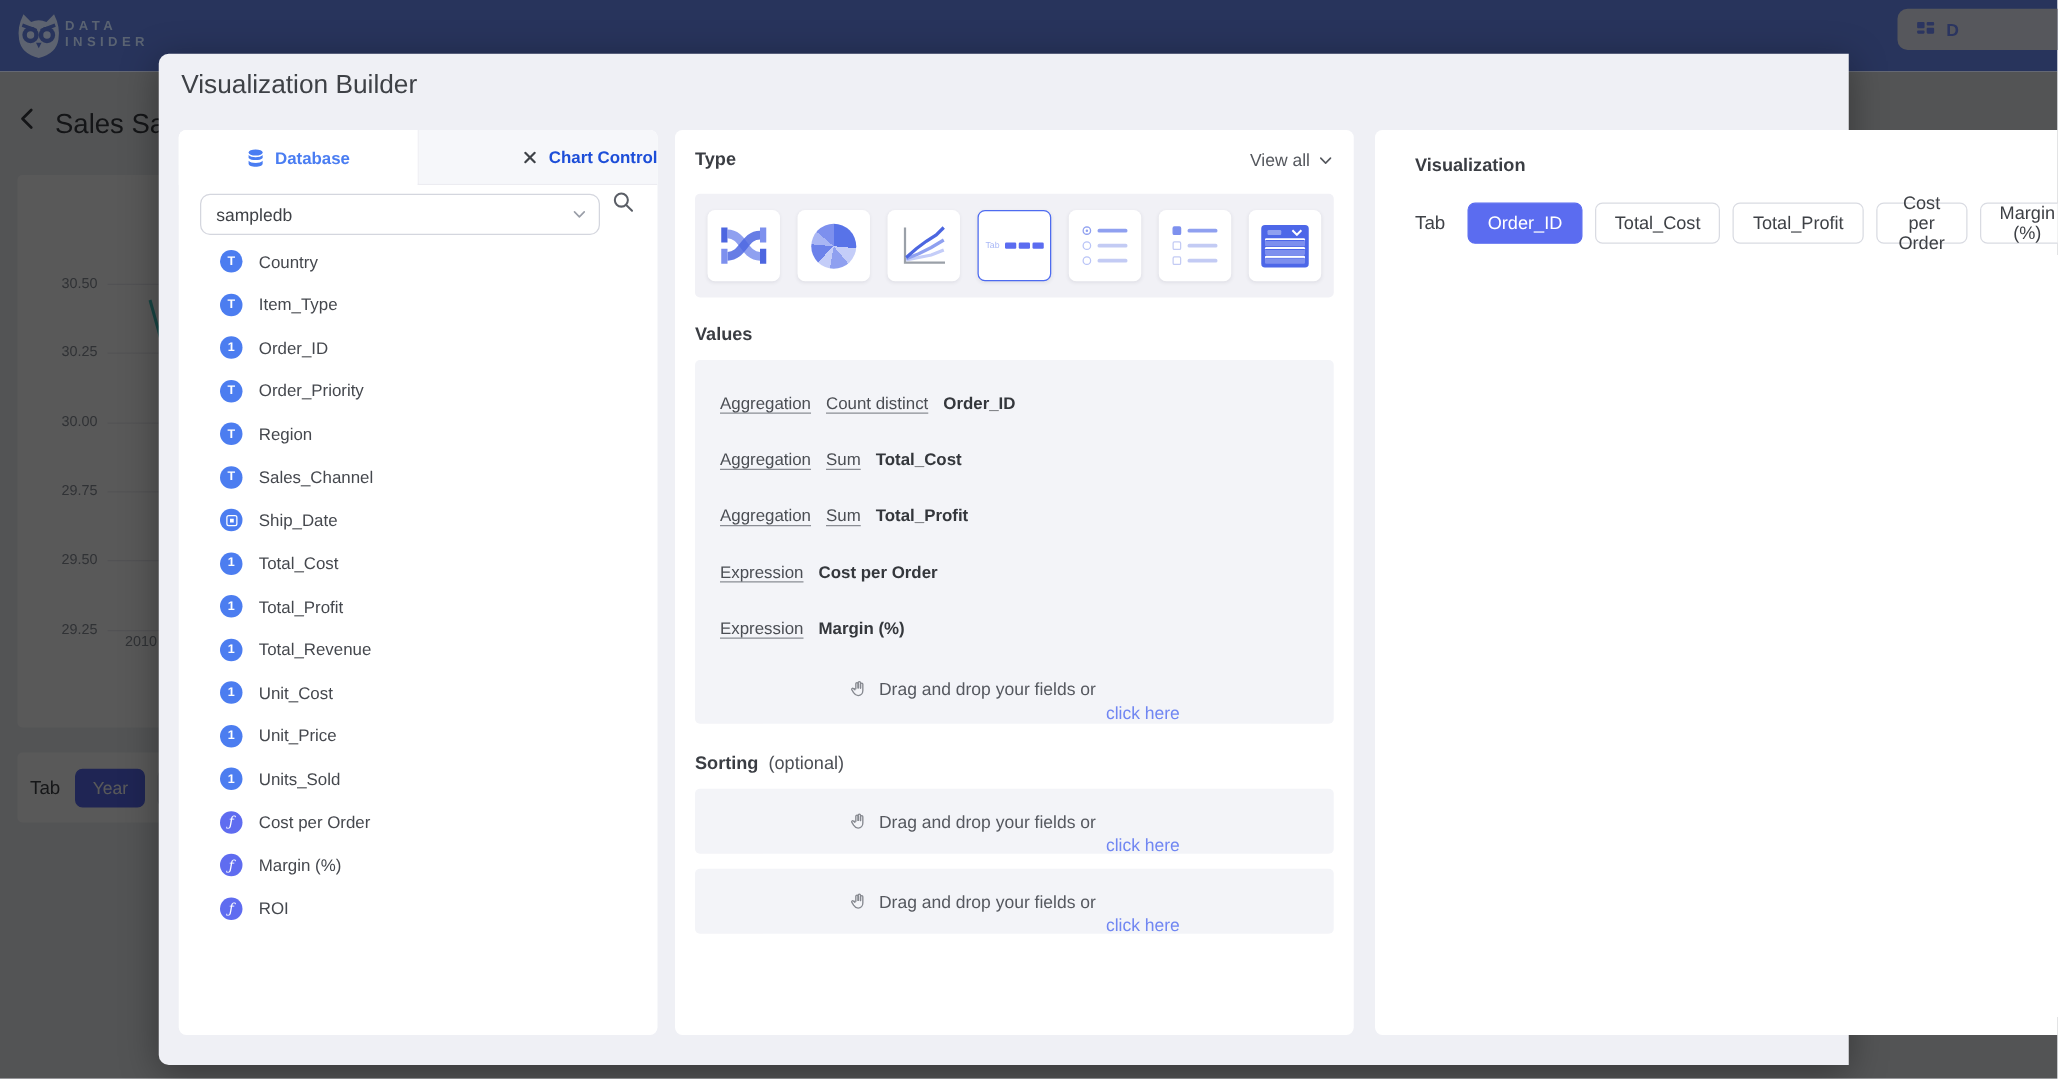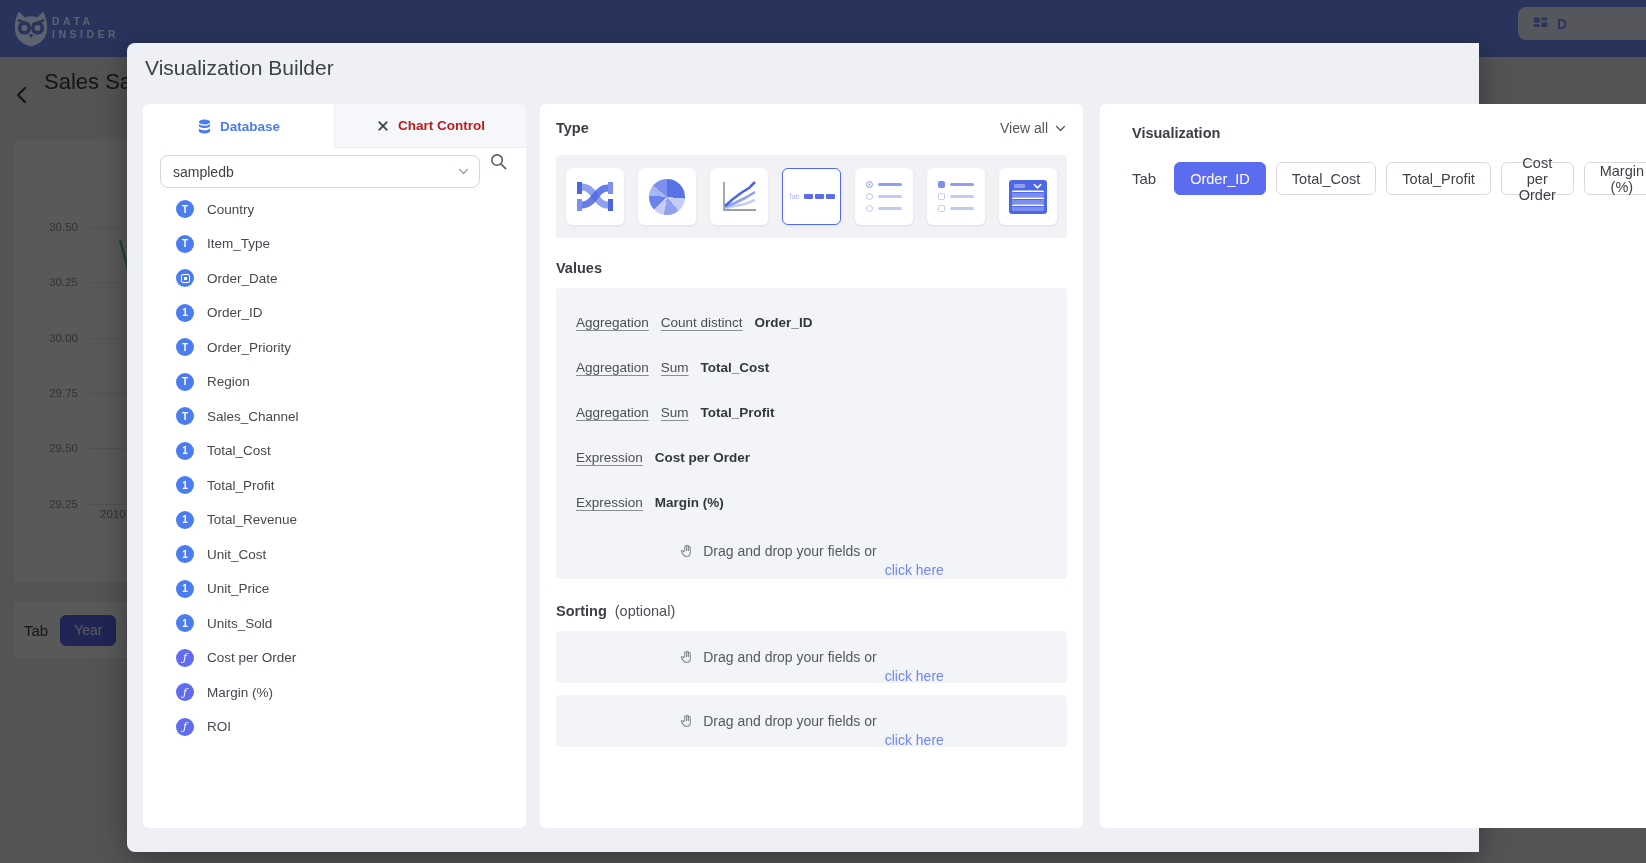--- a/index.html
+++ b/index.html
@@ -10,21 +10,21 @@
   .navbar { position:absolute; left:0; top:0; width:1646px; height:57px; background:#28345c; z-index:50; }
   .brand { position:absolute; left:10px; top:6px; display:flex; align-items:center; }
   .brand-text { color:#5a6372; font-size:10.5px; font-weight:700; letter-spacing:3.5px; line-height:13px; }
   .nav-btn { position:absolute; left:1518px; top:7px; height:33px; border-radius:8px; background:#56575c;
              display:flex; align-items:center; gap:8px; padding:0 14px; width:140px; }
   .nav-btn span { color:#2b3560; font-size:14px; font-weight:700; }
 
   
   .page { position:absolute; left:0; top:57px; width:1646px; height:806px; background:#eef0f4; z-index:10; }
   .back-ico { position:absolute; left:12px; top:28px; cursor:pointer; }
-  .page-title { position:absolute; left:44px; top:12px; font-size:22px; color:#3a3d42; }
+  .page-title { position:absolute; left:44px; top:29px; font-size:22px; color:#3a3d42; }
   .chart-card { position:absolute; left:14px; top:83px; width:260px; height:442px; background:#fff; border-radius:4px; }
   .tick-row { position:absolute; left:0; height:12px; }
   .tick-label { position:absolute; right:196px; width:60px; text-align:right; font-size:11.5px; color:#8a8f98; }
   .gridline { position:absolute; left:72px; width:188px; top:6px; height:1px; background:#ececf1; }
   .trendline { position:absolute; left:92px; top:90px; }
   .x-tick { position:absolute; left:86px; top:368px; font-size:11.5px; color:#8a8f98; }
   .gran-card { position:absolute; left:14px; top:545px; width:260px; height:56px; background:#fff; border-radius:4px;
                display:flex; align-items:center; padding-left:10px; gap:12px; }
   .gran-label { font-size:15px; color:#3f4247; }
   .gran-btn { height:31px; border-radius:6px; border:1px solid #d8dae0; background:#fff; color:#3f4247;
@@ -41,22 +41,22 @@
   .card { position:absolute; top:61px; height:724px; background:#fff; border-radius:6px; }
   .card-left  { left:16px;  width:383px; }
   .card-mid   { left:413px; width:543px; padding:16px; }
   .card-right { left:973px; width:560px; padding:20px 0 0 32px; }
 
   
   .tabs { display:flex; height:44px; }
   .tabbtn { flex:1; display:flex; align-items:center; justify-content:center; gap:8px; font-size:13.5px;
             font-weight:700; cursor:pointer; }
   .tabbtn.active { color:#4a7df2; background:#fff; border-radius:6px 0 0 0; }
-  .tabbtn.inactive { color:#b91c1c; background:#f6f7fa; border-left:1px solid #ececf1;
-                     border-bottom:1px solid #ececf1; border-radius:0 6px 0 0; }
+  .tabbtn.inactive { color:#1d4ed8; background:#f6f7fa; border-left:1px solid #ececf1;
+                     border-bottom:1px solid #ececf1; border-radius:0 6px 0 0;justify-content:flex-end; }
   .select-row { position:relative; margin:7px 0 0 17px; width:320px; }
   .select { width:320px; height:33px; border:1px solid #d4d6de; border-radius:8px; background:#fff;
             display:flex; align-items:center; padding:0 30px 0 12px; font-size:14px; color:#3e4146; cursor:pointer; }
   .select .chev { position:absolute; right:10px; top:10px; }
   .search-ico { position:absolute; left:346px; top:48px; cursor:pointer; }
   .field-list { position:absolute; left:0; top:88px; width:100%; }
   .field-item { height:34.5px; display:flex; align-items:center; padding-left:33px; gap:13px; cursor:pointer; }
   .f-icon { width:18px; height:18px; border-radius:50%; background:#4c7df0; color:#fff; display:flex;
             align-items:center; justify-content:center; font-size:10px; font-weight:700; flex:0 0 18px; }
   .f-icon.func { background:#5f6cf0; font-style:italic; font-family:"DejaVu Serif",serif; font-size:11px; font-weight:400; }
@@ -229,49 +229,49 @@
   <div class="field-item">
     <span class="f-icon">T</span>
     <span class="f-label">Country</span>
   </div>
 
   <div class="field-item">
     <span class="f-icon">T</span>
     <span class="f-label">Item_Type</span>
   </div>
 
+
+  <div class="field-item">
+    <span class="f-icon">1</span>
+    <span class="f-label">Order_ID</span>
+  </div>
+
+  <div class="field-item">
+    <span class="f-icon">T</span>
+    <span class="f-label">Order_Priority</span>
+  </div>
+
+  <div class="field-item">
+    <span class="f-icon">T</span>
+    <span class="f-label">Region</span>
+  </div>
+
+  <div class="field-item">
+    <span class="f-icon">T</span>
+    <span class="f-label">Sales_Channel</span>
+  </div>
+
   <div class="field-item">
     <span class="f-icon">
             <span class="cal">
               <i></i>
             </span>
           </span>
-    <span class="f-label">Order_Date</span>
-  </div>
-
-  <div class="field-item">
-    <span class="f-icon">1</span>
-    <span class="f-label">Order_ID</span>
-  </div>
-
-  <div class="field-item">
-    <span class="f-icon">T</span>
-    <span class="f-label">Order_Priority</span>
-  </div>
-
-  <div class="field-item">
-    <span class="f-icon">T</span>
-    <span class="f-label">Region</span>
-  </div>
-
-  <div class="field-item">
-    <span class="f-icon">T</span>
-    <span class="f-label">Sales_Channel</span>
-  </div>
-
+    <span class="f-label">Ship_Date</span>
+  </div>
 
   <div class="field-item">
     <span class="f-icon">1</span>
     <span class="f-label">Total_Cost</span>
   </div>
 
   <div class="field-item">
     <span class="f-icon">1</span>
     <span class="f-label">Total_Profit</span>
   </div>

